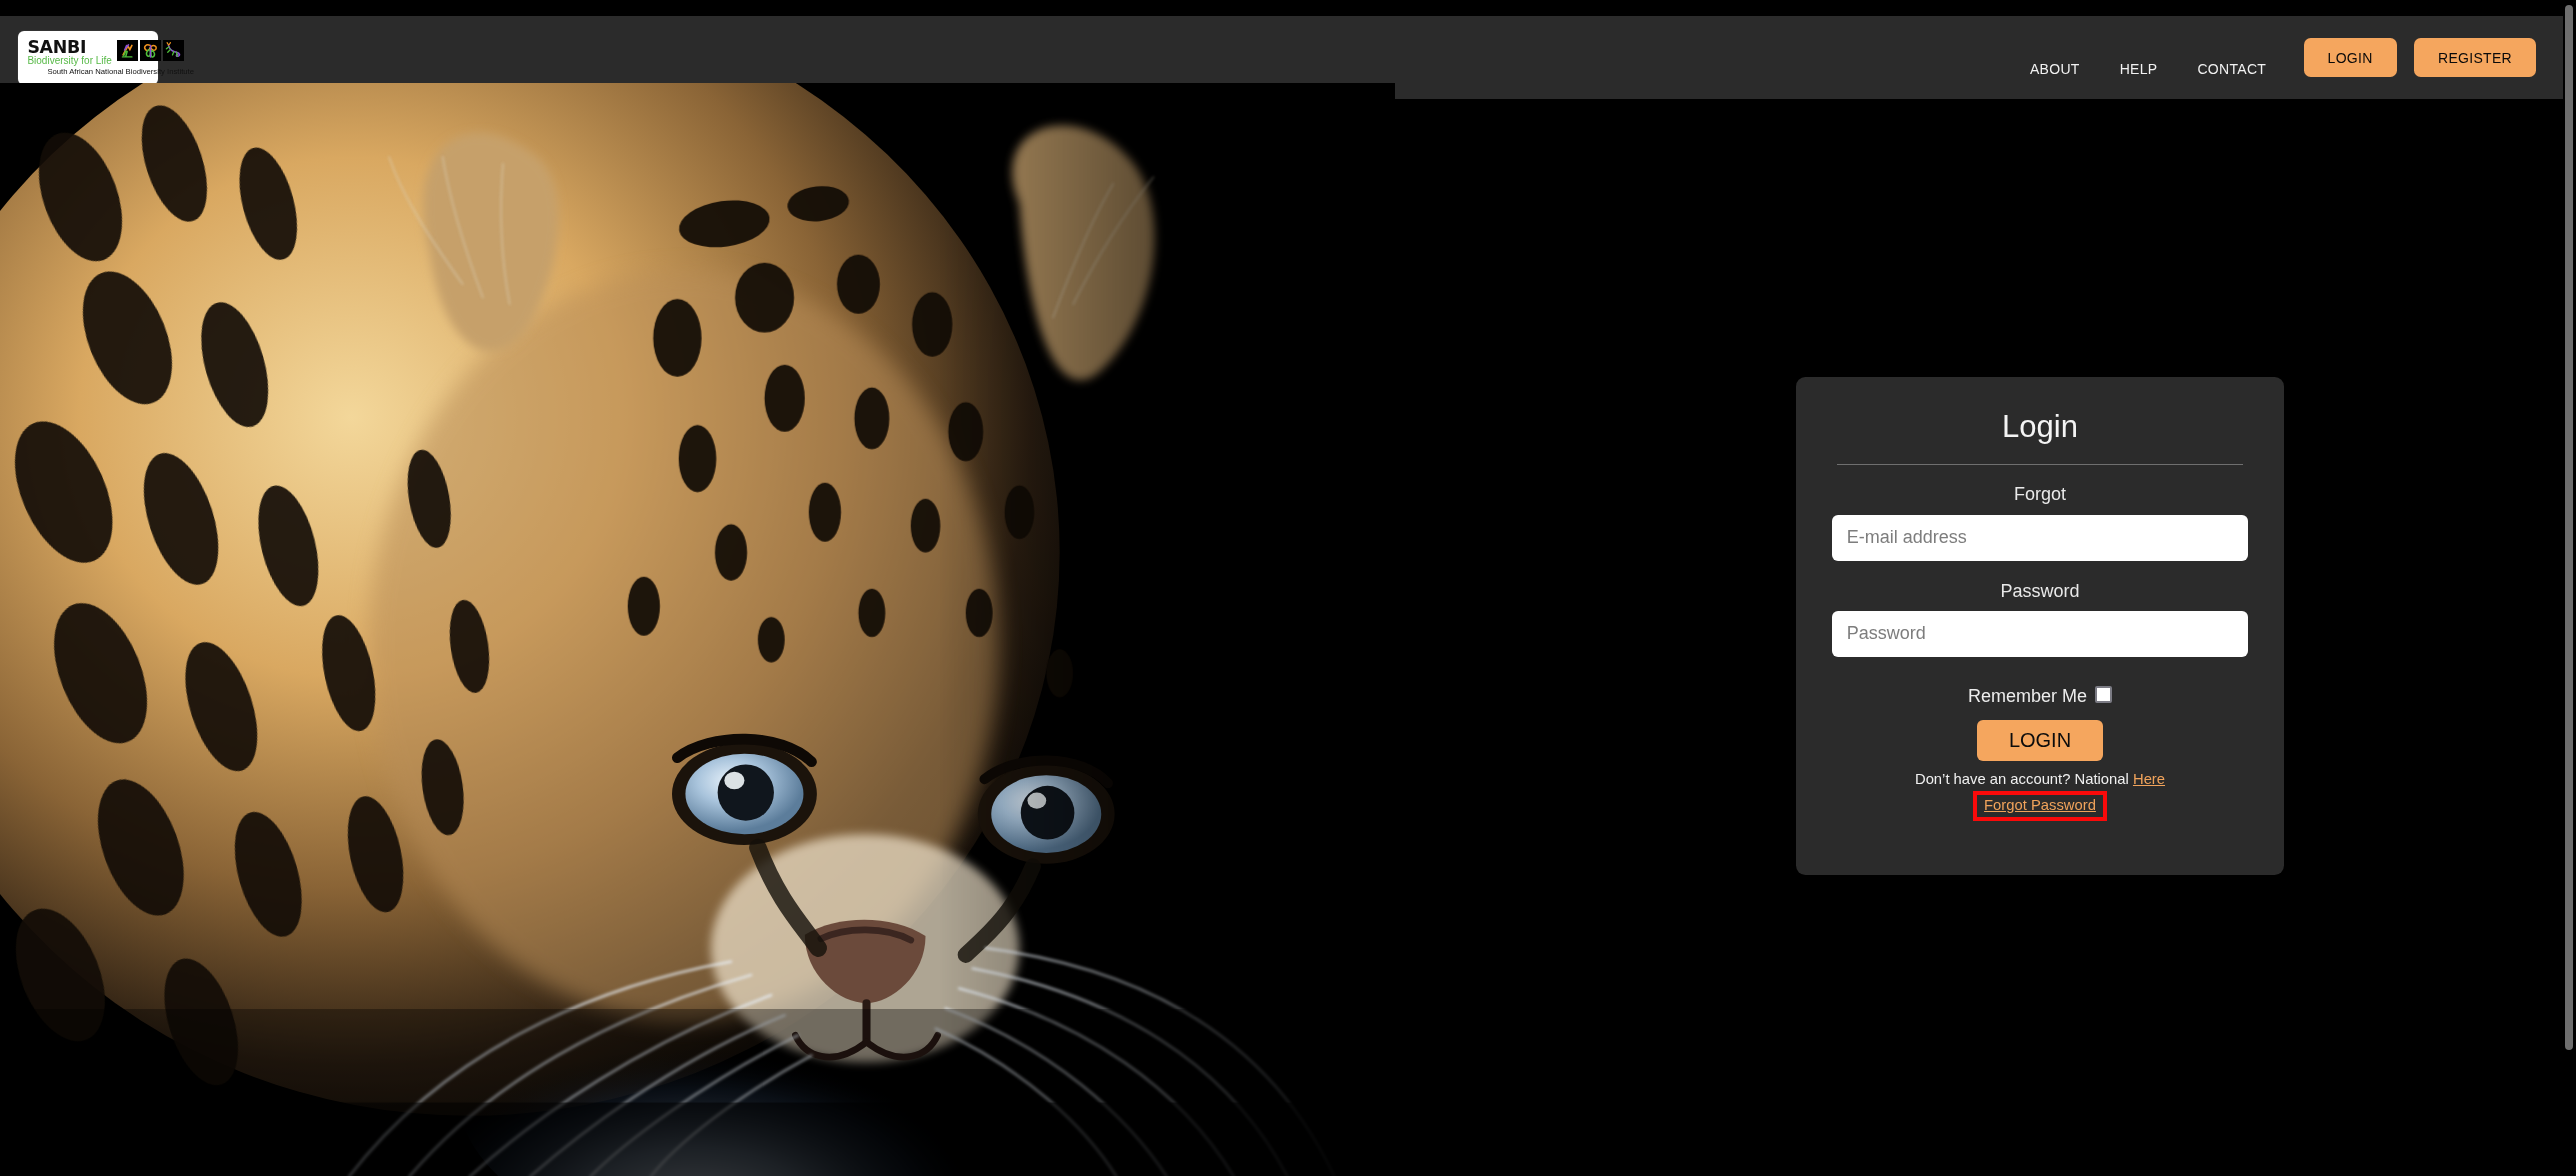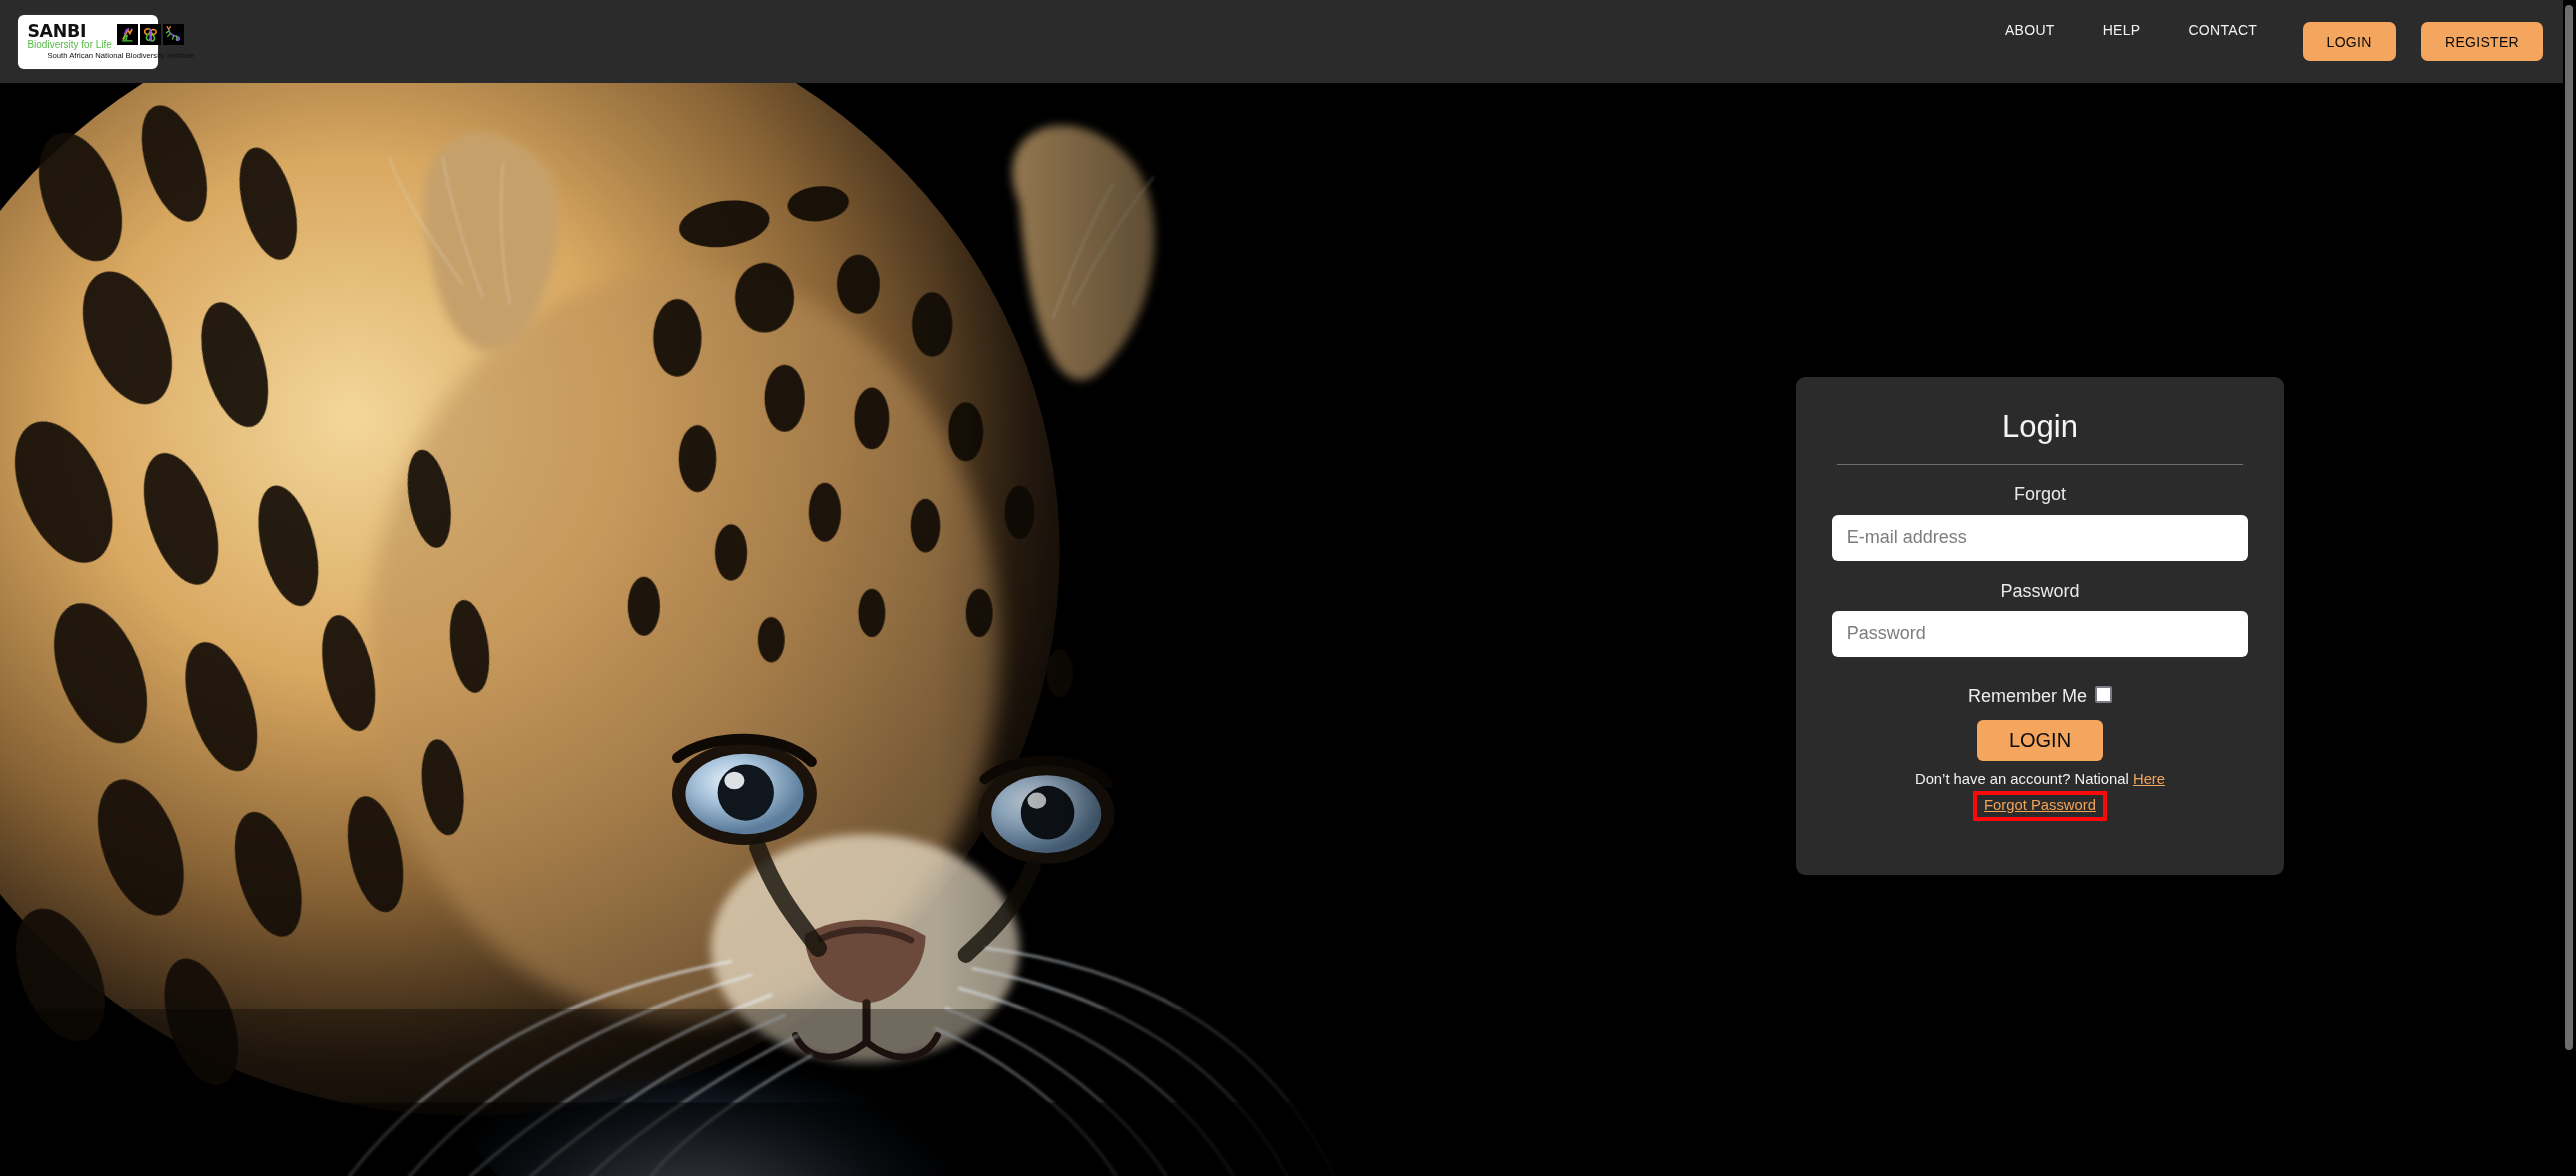--- a/index.html
+++ b/index.html
@@ -9,21 +9,21 @@
     background:#000;
     font-family:"Liberation Sans", sans-serif;
     overflow:hidden;
   }
 
   
   .page { position:relative; width:2576px; height:1177px; background:#000; }
 
   
   .navbar {
-    position:absolute; left:0; top:0; width:2563px; height:83px;
+    position:absolute; left:0; top:16px; width:2563px; height:83px;
     background:#2b2b2b;
     display:flex; align-items:center;
   }
   .brand {
     margin-left:18px;
     background:#fff;
     border-radius:6px;
     padding:7.4px 9.4px 6px 9.4px;
     display:flex; flex-direction:column; justify-content:center;
     width:140px; height:54px;
@@ -46,22 +46,22 @@
     width:21px; height:21px; background:#000; border-radius:0.7px;
     display:block;
   }
   .brand-sub {
     font-family:"Liberation Sans", sans-serif;
     font-size:7.7px; line-height:10px; color:#111;
     margin-top:2px; white-space:nowrap;margin-left:20px;
   }
 
   .nav-right {
-    margin-left:auto; display:flex; align-items:flex-start;
-    gap:8px; padding-right:20px;
+    margin-left:auto; display:flex; align-items:flex-end;
+    gap:0; padding-right:27px;
   }
   .nav-link {
     color:#f2f2f2; font-size:14px; letter-spacing:0.3px;
     text-decoration:none; padding:0 20px;
     font-family:"Liberation Sans", sans-serif;
     cursor:pointer; white-space:nowrap;
   }
   .nav-btn {
     background:#f5a65e; color:#0a0a0a;
     font-size:14px; letter-spacing:0.3px;

